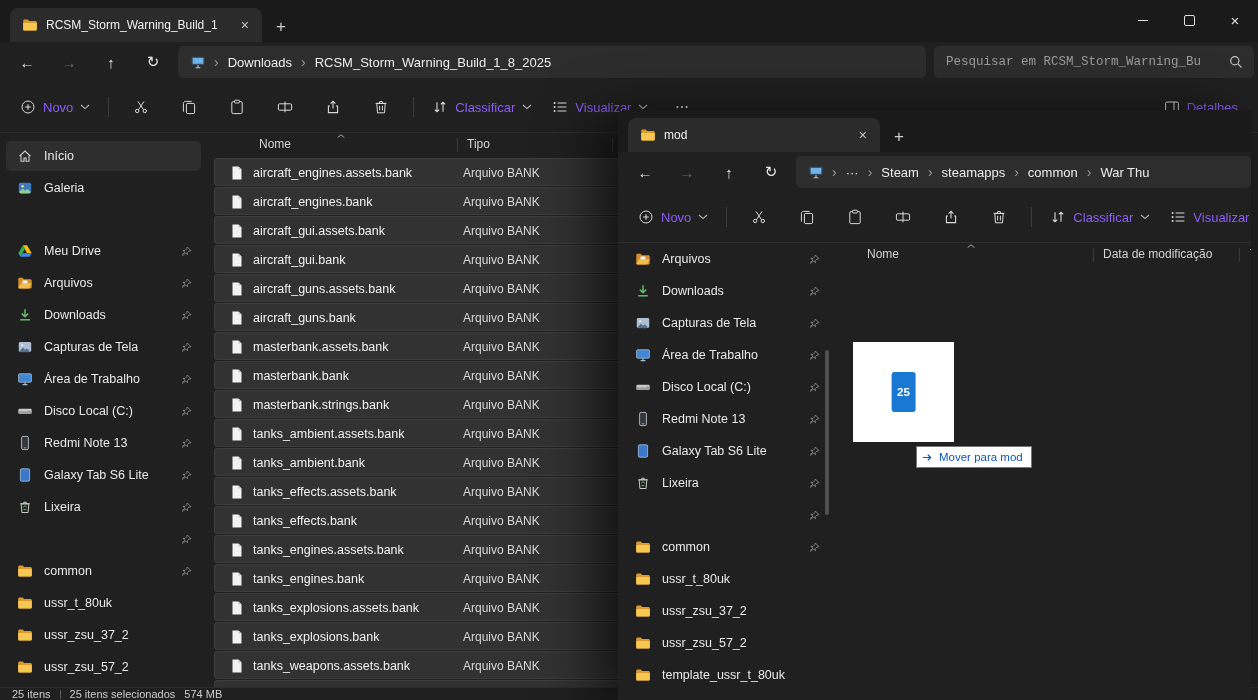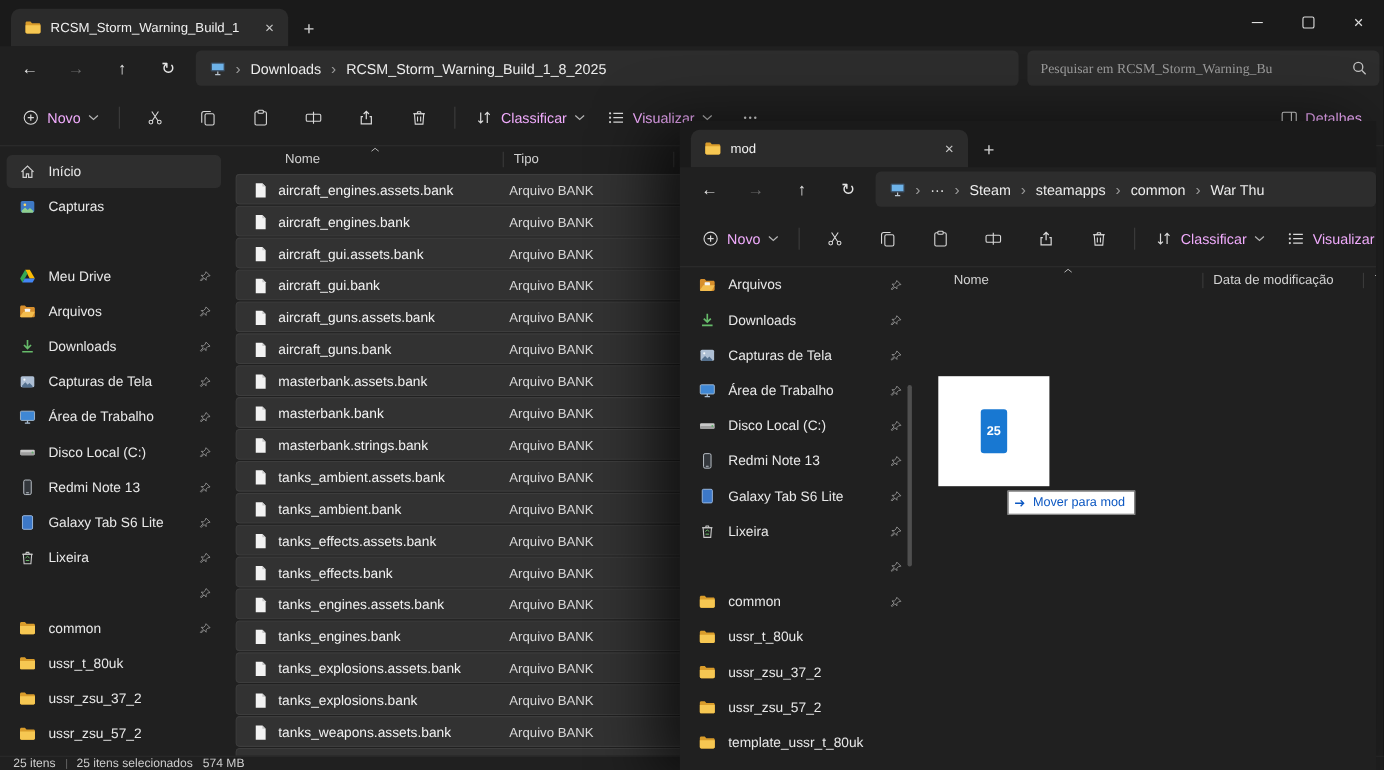--- a/index.html
+++ b/index.html
@@ -31,26 +31,26 @@
   .addr{height:32px;background:#2d2d2d;border-radius:5px;display:flex;align-items:center;
       padding:0 6px;font-size:13px;overflow:hidden;flex:none;}
   .addr-main{width:736px;}
   .addr-ov{flex:1;}
   .crumb-pc{display:flex;align-items:center;padding:0 6px;}
   .crumb{padding:3px 7px;border-radius:4px;white-space:nowrap;color:#ececec;}
   .crumb-sep{color:#9a9a9a;font-size:14px;padding:0 2px;}
   .searchbox{height:32px;flex:none;width:300px;margin-left:auto;background:#2d2d2d;border-radius:5px;
       display:flex;align-items:center;padding:0 10px;gap:8px;}
   .searchbox input{flex:1;background:transparent;border:none;outline:none;color:#dedede;
-      font-size:12.5px;font-family:Liberation Serif, serif;}
+      font-size:12.5px;font-family:Liberation Mono, monospace;}
   .searchbox input::placeholder{color:#9b9b9b;}
 
   .cmdbar{height:50px;display:flex;align-items:center;padding:0 10px;border-bottom:1px solid #2d2d2d;}
   .cmd-btn{display:flex;align-items:center;gap:7px;padding:8px 10px;border-radius:5px;
-      font-size:13px;color:#f0abfc;flex:none;white-space:nowrap;}
+      font-size:13px;color:#8b5cf6;flex:none;white-space:nowrap;}
   .icon-btn{width:40px;height:34px;display:flex;align-items:center;justify-content:center;
       border-radius:5px;margin:0 4px;flex:none;}
   .cmd-sep{width:1px;height:20px;background:#3c3c3c;margin:0 8px;flex:none;}
   .cmd-right{margin-left:auto;display:flex;}
 
   .icon16{width:16px;height:16px;display:inline-flex;flex:none;}
   .icon16 svg{width:100%;height:100%;}
   .chev{width:10px;height:6px;display:inline-flex;flex:none;}
   .chev svg{width:10px;height:6px;}
 
@@ -286,21 +286,21 @@
             <span class="side-label">Início</span>
           </div>
           <div class="side-item">
             <span class="icon16">
               <svg viewBox="0 0 16 16">
                 <rect x="1.8" y="2.8" width="12.4" height="10.4" rx="1.6" fill="#3e79c4"></rect>
                 <circle cx="5.6" cy="6.2" r="1.2" fill="#ffd967"></circle>
                 <path d="M2.6 11.6l3.2-3 2.4 2.2 2-1.8 3.2 2.8v.4c0 .7-.6 1.2-1.3 1.2H3.9c-.7 0-1.3-.5-1.3-1.2v-.6z" fill="#8fd08f"></path>
               </svg>
             </span>
-            <span class="side-label">Capturas</span>
+            <span class="side-label">Galeria</span>
           </div>
           <div class="side-sep"></div>
           <div class="side-item">
             <span class="icon16">
               <svg viewBox="0 0 16 16">
                 <path d="M5.9 2.2h4.2l4.6 8H10z" fill="#fbbc04"></path>
                 <path d="M5.9 2.2L1.3 10.2l2.1 3.6L8 5.8z" fill="#34a853"></path>
                 <path d="M3.4 13.8h9.2l2.1-3.6H5.5z" fill="#4285f4"></path>
               </svg>
             </span>

